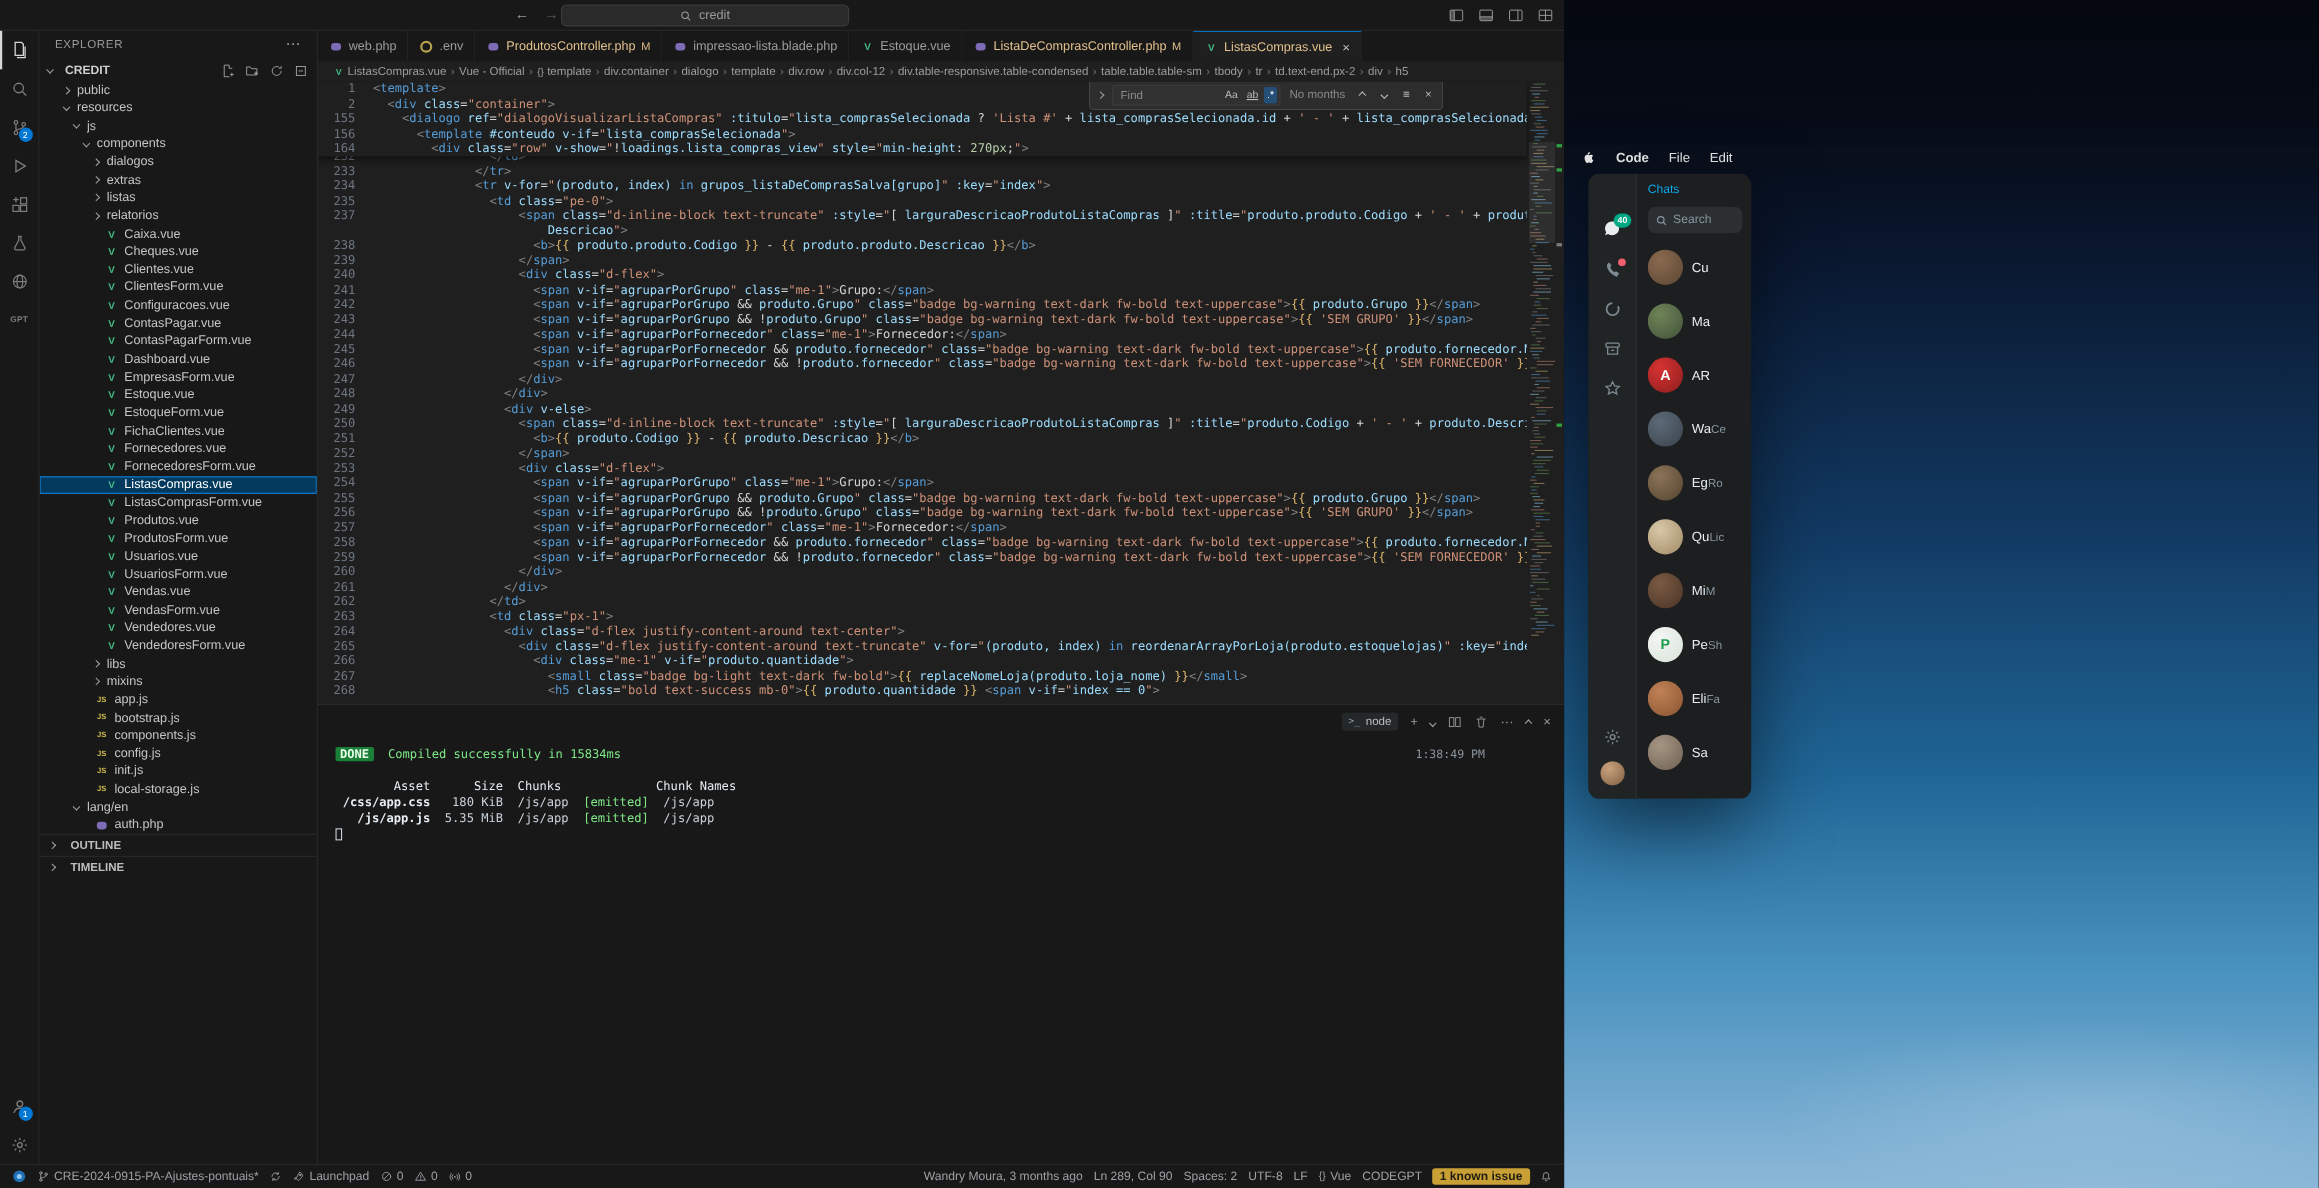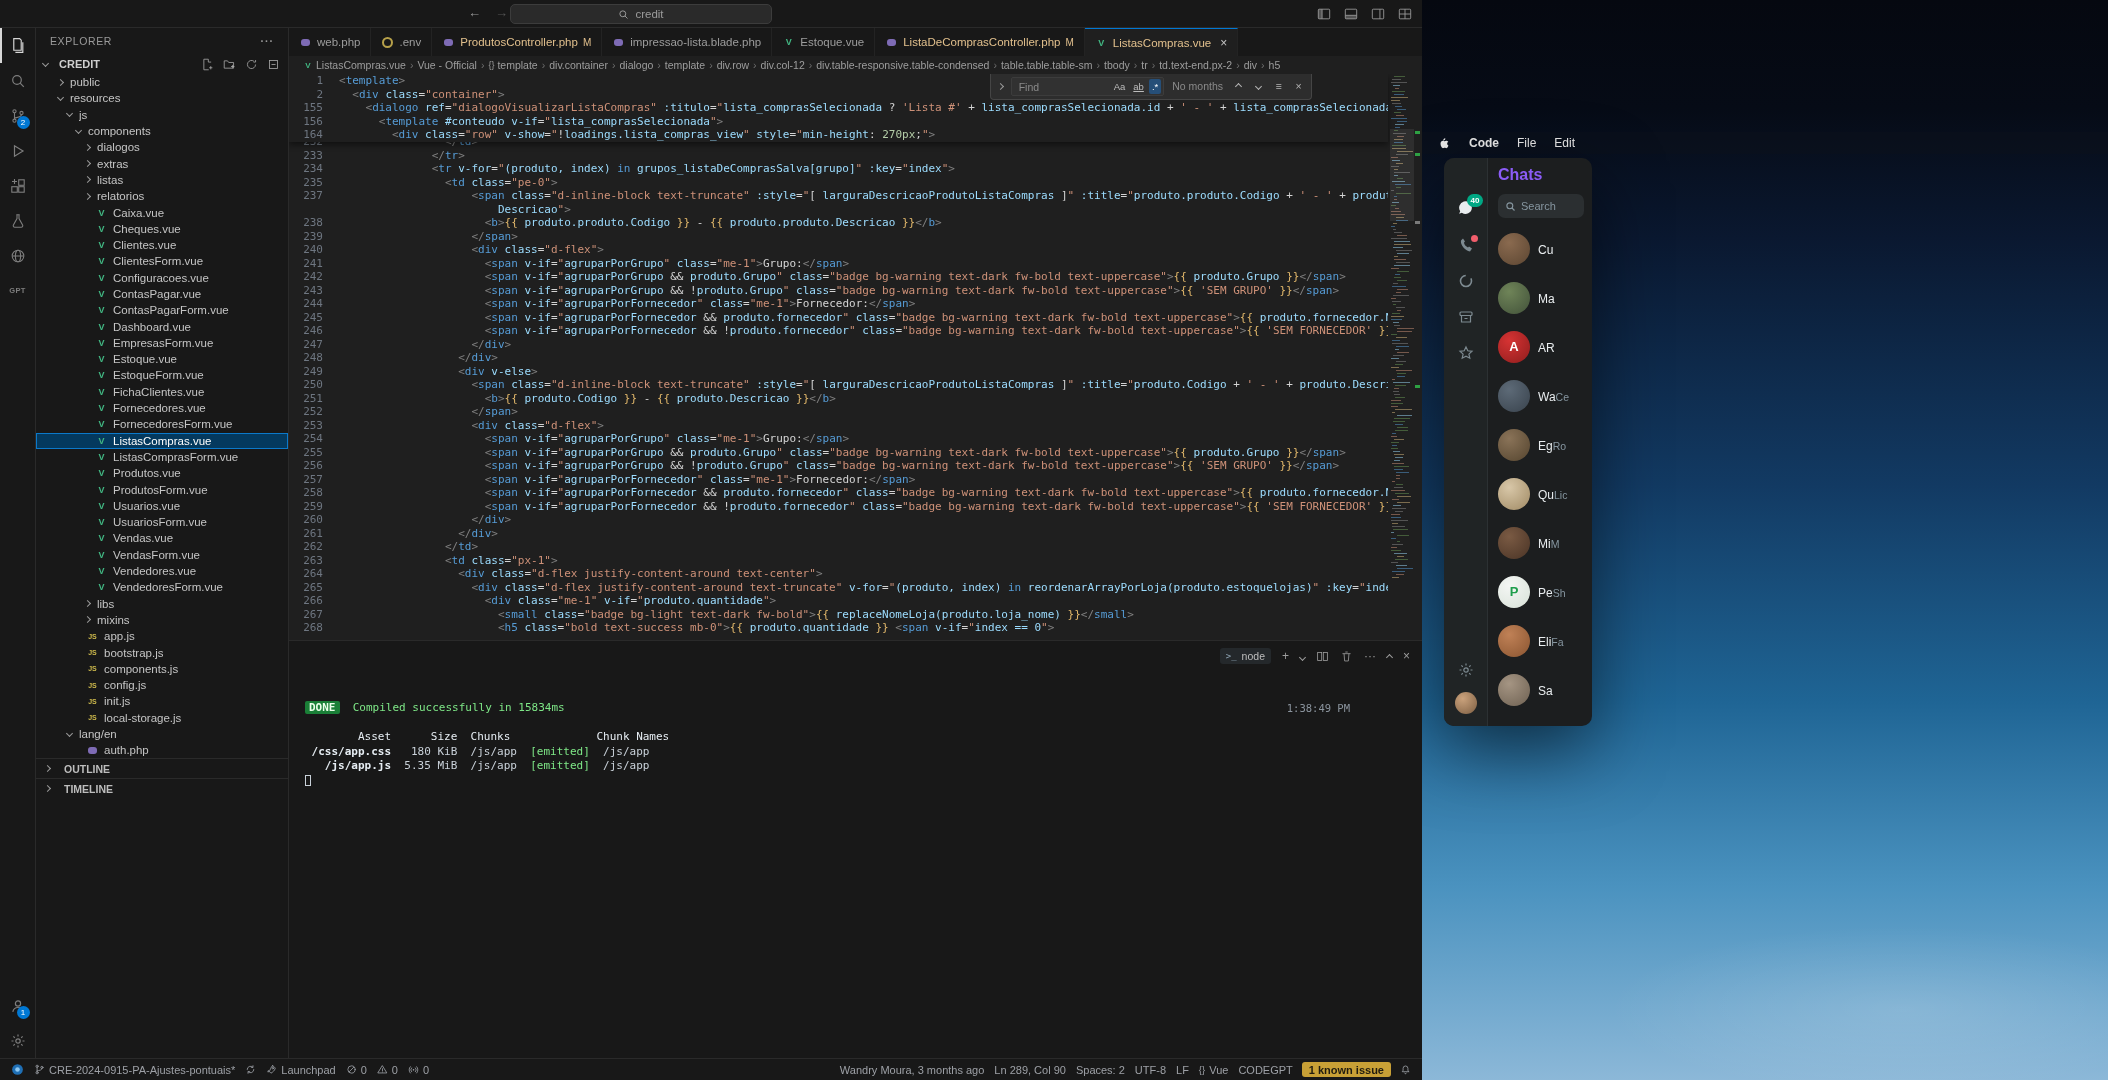--- a/index.html
+++ b/index.html
@@ -96,21 +96,21 @@
 
   
   .panel{height:418px;background:#181818;border-top:1px solid #2a2a2a;flex:0 0 auto;display:flex;flex-direction:column;}
   .panel-head{height:30px;display:flex;align-items:center;padding:0 12px;flex:0 0 auto;}
   .panel-tabs{display:flex;gap:16px;height:30px;align-items:center;}
   .ptab{font-size:10.5px;letter-spacing:.4px;color:#9d9d9d;height:30px;display:flex;align-items:center;border-bottom:1px solid transparent;}
   .ptab.active{color:#e7e7e7;border-bottom:1px solid #e7e7e7;}
   .panel-right{margin-left:auto;display:flex;align-items:center;gap:11px;color:#9d9d9d;font-size:12px;}
   .term-chip{display:flex;align-items:center;gap:5px;font-size:10.5px;color:#bdbdbd;padding:2px 6px;border-radius:3px;background:#24282b;}
   .term-chip-ic{color:#8fa5b5;font-family:"DejaVu Sans Mono",monospace;font-size:9px;}
-  .terminal{flex:1;padding:8px 0 0 16px;font-family:"DejaVu Sans Mono","Liberation Mono",monospace;font-size:11px;line-height:14.5px;color:#c9d1d9;position:relative;overflow:hidden;margin-top:22px;}
+  .terminal{flex:1;padding:8px 0 0 16px;font-family:"DejaVu Sans Mono","Liberation Mono",monospace;font-size:11px;line-height:14.5px;color:#c9d1d9;position:relative;overflow:hidden;}
   .trow{white-space:pre;height:14.5px;}
   .t-badge{background:#1a7f37;color:#eaffea;padding:0 4px;border-radius:2px;font-weight:bold;}
   .t-grn{color:#7ee787;}
   .t-hdr{color:#e6edf3;font-weight:normal;}
   .t-ast{color:#e6edf3;font-weight:bold;}
   .t-pl{color:#c9d1d9;}
   .tcursor{display:inline-block;width:6px;height:11px;border:1px solid #c9d1d9;vertical-align:middle;}
   .term-time{position:absolute;top:8px;right:72px;color:#8b949e;font-size:10.5px;}
 
   
@@ -136,21 +136,21 @@
     box-shadow:0 24px 70px rgba(0,0,0,.55);display:flex;overflow:hidden;z-index:3;}
   .wa-rail{width:44px;background:#202425;border-right:1px solid #2c3133;display:flex;flex-direction:column;align-items:center;padding:42px 0 12px;gap:20px;flex:0 0 auto;}
   .wa-rail-icon{position:relative;color:#7d8a91;display:flex;}
   .wa-rail-icon.active{color:#e9edef;}
   .wa-badge{position:absolute;top:-6px;right:-9px;background:#00a884;color:#fff;border-radius:9px;min-width:16px;height:13px;
     font-size:8px;display:flex;align-items:center;justify-content:center;padding:0 3px;font-weight:bold;}
   .wa-dot{position:absolute;top:-2px;right:-4px;width:7px;height:7px;border-radius:50%;background:#f15e6c;}
   .wa-rail-bottom{margin-top:auto;display:flex;flex-direction:column;align-items:center;gap:14px;}
   .wa-profile{width:22px;height:22px;border-radius:50%;background:radial-gradient(circle at 35% 30%,#caa27c,#7d5f43);}
   .wa-main{flex:1;padding:8px 0 0 10px;display:flex;flex-direction:column;min-width:0;}
-  .wa-title{color:#8b5cf6;font-size:16px;font-weight:bold;}
+  .wa-title{color:#0ea5e9;font-size:11px;font-weight:normal;}
   .wa-search{margin:10px 8px 0 0;height:24px;background:#2b2f31;border-radius:7px;display:flex;align-items:center;gap:5px;padding:0 7px;color:#8696a0;font-size:11px;}
   .wa-chats{margin-top:6px;overflow:hidden;}
   .wa-chat{height:49px;display:flex;align-items:center;gap:8px;}
   .wa-avatar{width:32px;height:32px;border-radius:50%;flex:0 0 auto;display:flex;align-items:center;justify-content:center;font-weight:bold;font-size:13px;}
   .wa-texts{min-width:0;}
   .wa-name{color:#e9edef;font-size:12px;white-space:nowrap;overflow:hidden;}
   .wa-prev{color:#8696a0;font-size:10.5px;white-space:nowrap;overflow:hidden;}
 </style>
 </head>
 <body>

